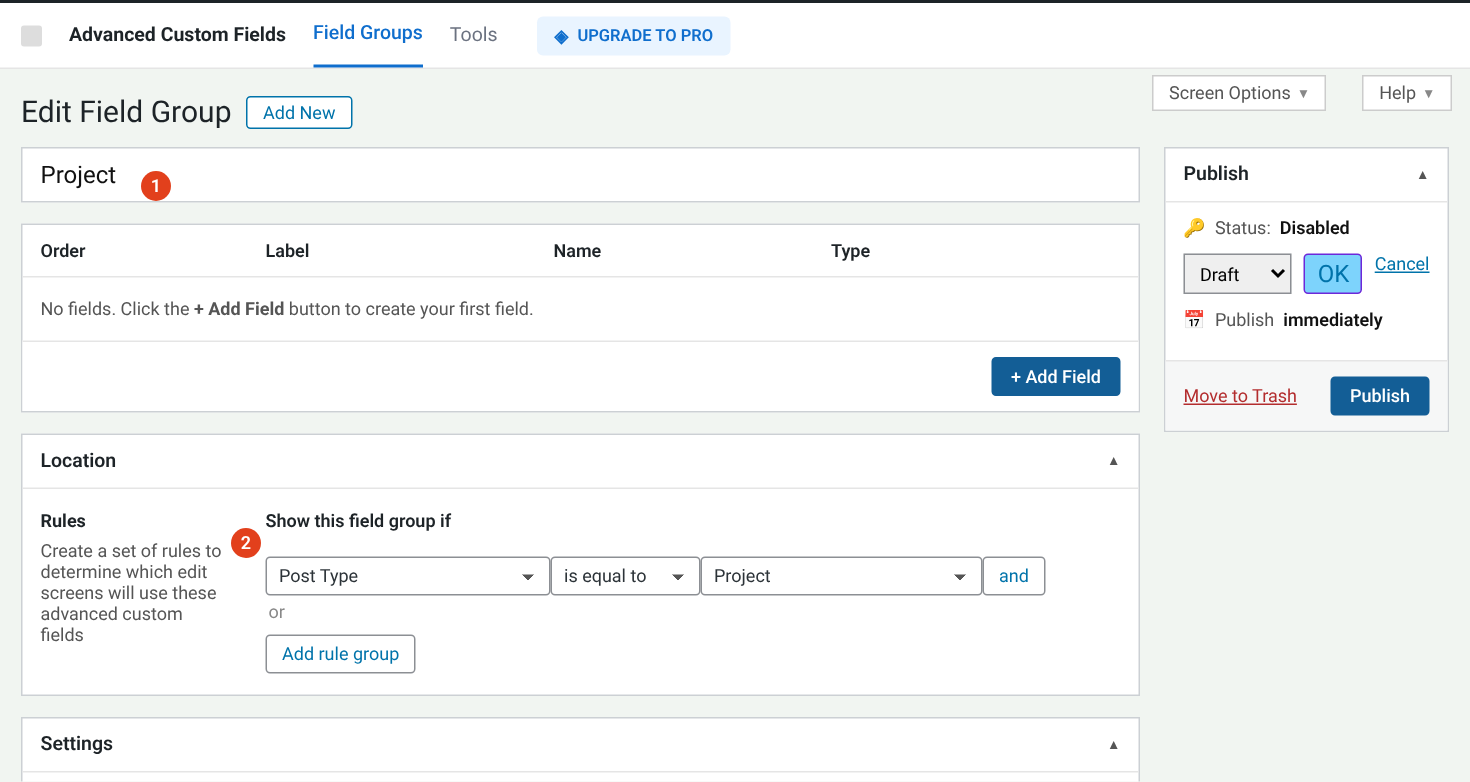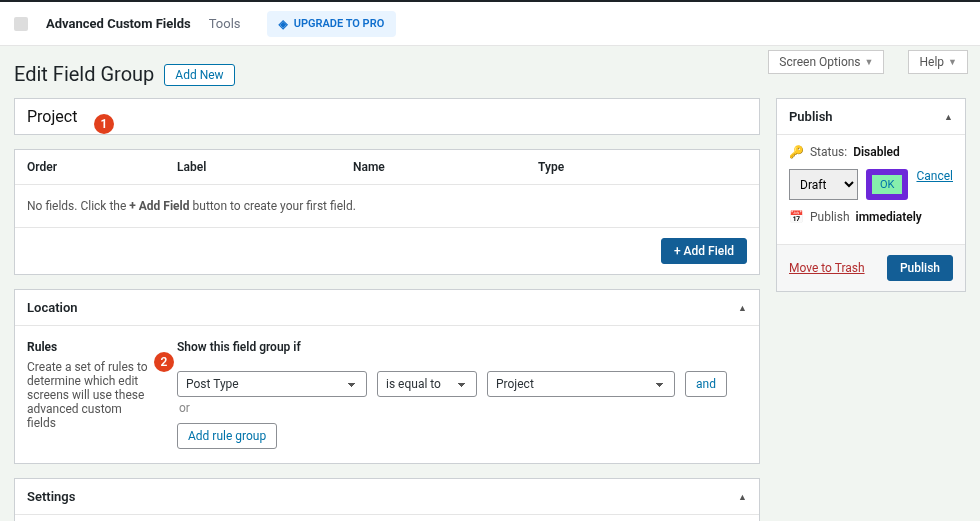--- a/index.html
+++ b/index.html
@@ -22,57 +22,58 @@
 .col-side{width:190px}
 .panel{background:#fff;border:1px solid #ccd0d4;margin-bottom:14px}
 .panel-head{border-bottom:1px solid #e5e5e5;padding:10px 12px;font-weight:600;font-size:13px;display:flex;justify-content:space-between;align-items:center}
 .toggle-arrow{font-size:9px;color:#555;cursor:pointer}
 .title-input{width:100%;background:#fff;border:1px solid #ccd0d4;padding:8px 12px;font-size:16px;color:#111;margin-bottom:14px}
 .badge{display:inline-flex;align-items:center;justify-content:center;width:20px;height:20px;border-radius:50%;background:#e2401c;color:#fff;font-size:12px;font-weight:600;position:relative}
 .title-wrap{position:relative}
 .title-wrap .badge{position:absolute;right:calc(100% - 100px);top:50%;transform:translateY(-50%);}
 .title-badge{left:80px;top:8px;position:absolute}
 .fields-table-head{display:flex;padding:10px 12px;border-bottom:1px solid #e5e5e5;font-weight:600;font-size:12px}
-.c-order{width:150px}.c-label{width:176px}.c-name{width:185px}.c-type{flex:1}
+.c-order{width:150px}.c-label{width:192px}.c-name{width:185px}.c-type{flex:1}
 .no-fields{padding:14px 12px;color:#555;font-size:12px}
 .no-fields b{font-weight:700}
 .panel-foot{padding:10px 12px;display:flex;justify-content:flex-end;border-top:1px solid #e5e5e5;background:#fff}
 .btn-primary{background:#135e96;color:#fff;border:1px solid #135e96;padding:5px 12px;font-size:12px;border-radius:3px;font-weight:500;cursor:pointer}
 .loc-body{display:flex}
 .loc-left{width:150px;padding:14px 12px;font-size:12px;color:#555}
 .loc-left b{color:#1d2327;font-weight:700;display:block;margin-bottom:6px}
 .loc-right{flex:1;padding:14px 12px;font-size:12px;color:#555;position:relative}
 .loc-right .label{font-weight:600;color:#1d2327;margin-bottom:17px;display:block}
-.rule-row{display:flex;gap:10px;align-items:center;}
+.rule-row{display:flex;gap:0;align-items:center;}
 .sel{border:1px solid #8c8f94;background:#fff;padding:5px 28px 5px 8px;font-size:12px;color:#2c3338;border-radius:3px;appearance:none;-webkit-appearance:none;background-image:linear-gradient(45deg,transparent 50%,#555 50%),linear-gradient(135deg,#555 50%,transparent 50%);background-position:calc(100% - 14px) 11px,calc(100% - 10px) 11px;background-size:4px 4px,4px 4px;background-repeat:no-repeat}
 .sel.w1{width:190px}.sel.w2{width:100px}.sel.w3{width:188px}
 .and-btn{border:1px solid #8c8f94;background:#fff;color:#0073aa;padding:5px 10px;font-size:12px;border-radius:3px;cursor:pointer}
 .or-text{margin:4px 0 8px 2px;color:#888}
 .add-rule{border:1px solid #8c8f94;background:#fff;color:#0073aa;padding:5px 10px;font-size:12px;border-radius:3px;cursor:pointer}
 .badge-float{position:absolute;left:-11px;top:26px}
 .settings-row{display:flex;align-items:center;padding:14px 12px;border-bottom:1px solid #eee;position:relative}
 .settings-row:last-child{border-bottom:none}
 .pub-body{padding:10px 12px;font-size:12px;color:#555}
 .pub-row{display:flex;align-items:center;gap:6px;margin-bottom:10px}
 .key-ico,.cal-ico{color:#888;font-size:12px}
 .status-label{color:#555}
 .status-val{color:#111;font-weight:600}
 .pub-select-row{display:flex;gap:8px;margin-bottom:10px}
 .pub-select{border:1px solid #8c8f94;padding:3px 6px;font-size:12px;width:80px}
-.ok-btn{border:6px solid #6d28d9;color:#0073aa;background:#86efac;padding:3px 8px;font-size:11px;border-radius:3px;cursor:pointer}
+.ok-btn{border:1px solid #6d28d9;color:#0073aa;background:#7dd3fc;padding:3px 8px;font-size:16px;border-radius:3px;cursor:pointer}
 .link{color:#0073aa;text-decoration:underline;font-size:12px;cursor:pointer}
 .link.danger{color:#b32d2e}
 .pub-foot{display:flex;justify-content:space-between;align-items:center;padding:10px 12px;border-top:1px solid #e5e5e5;background:#f6f7f7}
 </style>
 </head>
 <body>
 
 <div class="topbar">
   <span class="acf-logo"></span>
   <span class="brand">Advanced Custom Fields</span>
+  <span class="nav-item active">Field Groups</span>
   <span class="nav-item">Tools</span>
   <span class="upgrade">
     <span class="gem">◈</span>
     <span>UPGRADE TO PRO</span>
   </span>
 </div>
 
 <div class="screen-actions">
   <div class="screen-btn">
     <span>Screen Options</span>

